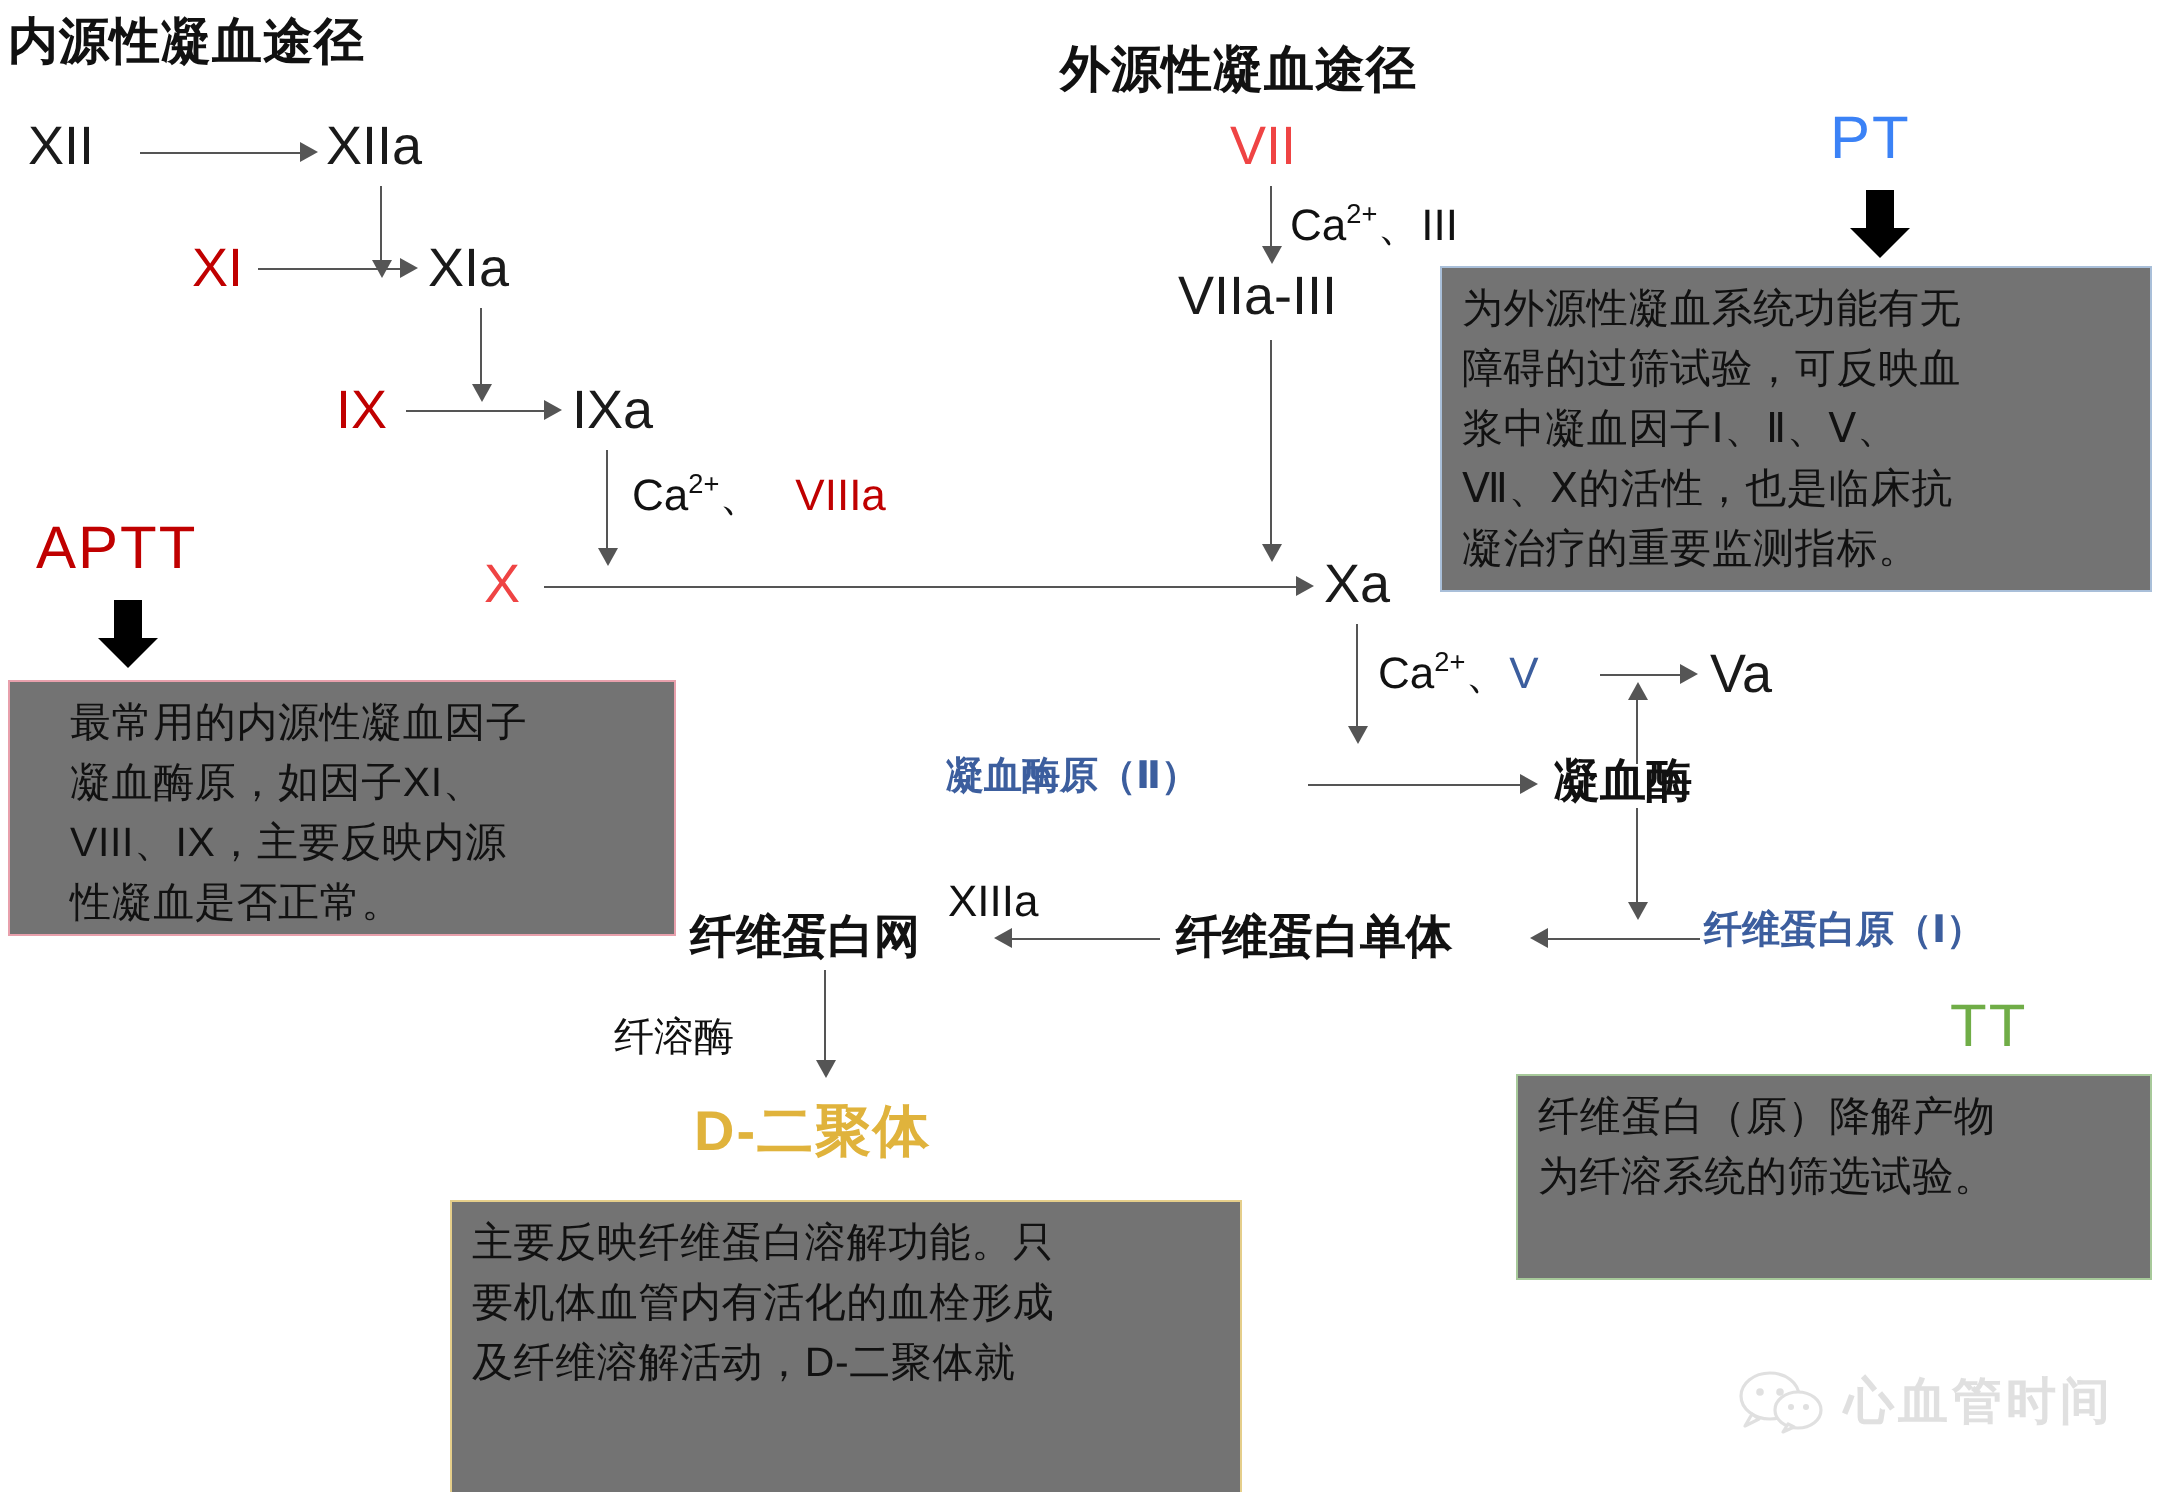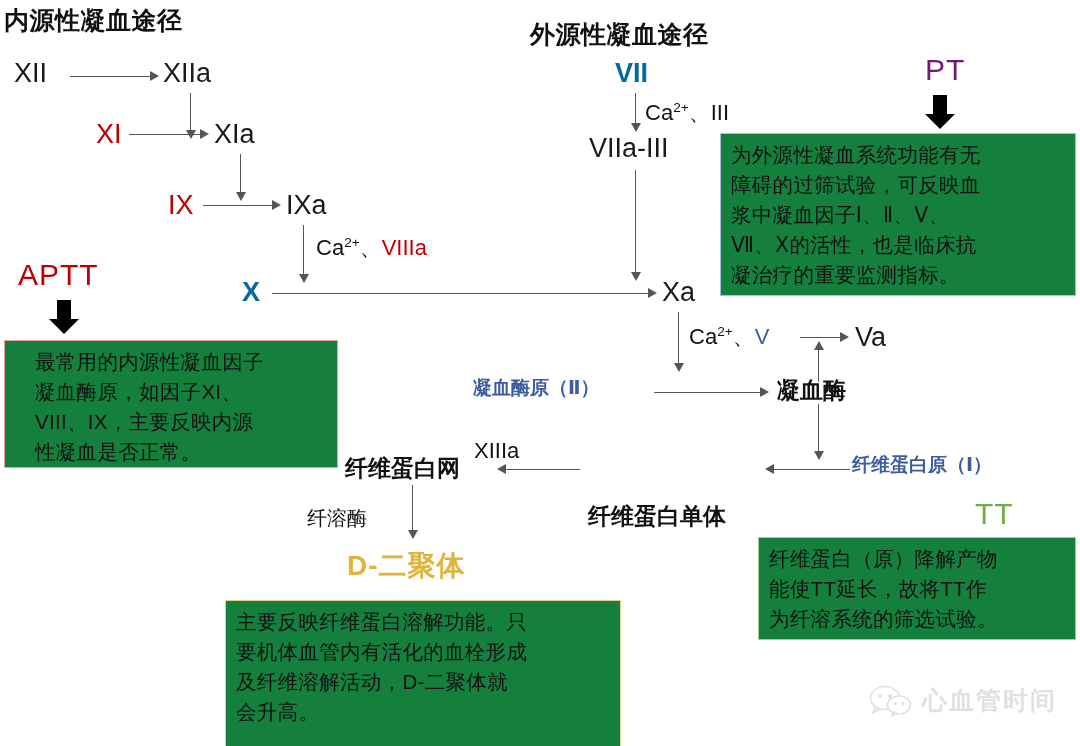--- a/index.html
+++ b/index.html
@@ -14,39 +14,39 @@
     height:746px;
     background:#ffffff;
     overflow:hidden;
   }
   .abs{position:absolute;white-space:nowrap;}
 
   
   .hdr{font-size:25px;font-weight:700;color:#111;letter-spacing:.5px;}
   .fac{font-size:27px;color:#1a1a1a;font-weight:400;}
   .fac-red{color:#C00000;}
-  .fac-blue{color:#0369a1;font-weight:bold;}
+  .fac-blue{color:#ef4444;}
   .cof{font-size:22px;color:#111;}
-  .cof .red{color:#C00000;}
+  .cof .red{color:#C00000;margin-left:16px;}
   .cof .blue{color:#3C5E9E;}
   .cn{font-size:23px;color:#111;font-weight:700;}
   .cn-blue{font-size:19px;color:#3C5E9E;font-weight:700;}
   .cn-plain{font-size:20px;color:#111;font-weight:400;}
   .test-lbl{font-size:30px;font-weight:400;letter-spacing:1px;}
   .test-aptt{color:#C00000;}
-  .test-pt{color:#701a75;margin-left:10px;}
+  .test-pt{color:#3b82f6;}
   .test-tt{color:#70AD47;}
   .dimer{font-size:28px;font-weight:700;color:#E0B33C;letter-spacing:1px;}
   sup{font-size:.62em;vertical-align:super;line-height:0;}
 
   
   .box{
     position:absolute;
     box-sizing:border-box;
-    background:#15803d;
+    background:#737373;
     font-size:20.5px;
     line-height:30px;
     color:#111;
     padding:6px 9px 7px 10px;
     letter-spacing:.3px;
   }
   .box-aptt{border:1.4px solid #E8A0AC;padding-left:30px;}
   .box-pt{border:1.4px solid #A9BFD9;}
   .box-tt{border:1.4px solid #A7C99A;}
   .box-dimer{border:1.4px solid #E5CE8A;}
@@ -160,21 +160,21 @@
 
   <div class="abs cn" style="left:777px;top:375px;">凝血酶</div>
 
   <div class="ln v" style="left:818px;top:404px;height:50px;"></div>
   <div class="ah ah-d" style="left:814px;top:451px;"></div>
 
   <div class="abs cn-blue" style="left:852px;top:452px;">纤维蛋白原（Ⅰ）</div>
   <div class="ln h" style="left:772px;top:469px;width:78px;"></div>
   <div class="ah ah-l" style="left:765px;top:464px;"></div>
 
-  <div class="abs cn" style="left:588px;top:453px;margin-top:48px;">纤维蛋白单体</div>
+  <div class="abs cn" style="left:588px;top:453px;">纤维蛋白单体</div>
 
   <div class="abs cof" style="left:474px;top:438px;">XIIIa</div>
   <div class="ln h" style="left:504px;top:469px;width:76px;"></div>
   <div class="ah ah-l" style="left:497px;top:464px;"></div>
 
   <div class="abs cn" style="left:345px;top:453px;">纤维蛋白网</div>
 
   <div class="ln v" style="left:412px;top:485px;height:48px;"></div>
   <div class="ah ah-d" style="left:408px;top:530px;"></div>
   <div class="abs cn-plain" style="left:307px;top:505px;">纤溶酶</div>
@@ -202,29 +202,27 @@
     <p>为外源性凝血系统功能有无</p>
     <p>障碍的过筛试验，可反映血</p>
     <p>浆中凝血因子Ⅰ、Ⅱ、Ⅴ、</p>
     <p>Ⅶ、Ⅹ的活性，也是临床抗</p>
     <p>凝治疗的重要监测指标。</p>
   </div>
 
   <div class="abs test-lbl test-tt" style="left:975px;top:497px;">TT</div>
   <div class="box box-tt" style="left:758px;top:537px;width:318px;height:103px;">
     <p>纤维蛋白（原）降解产物</p>
-    <p>能使TT延长，故将TT作</p>
     <p>为纤溶系统的筛选试验。</p>
   </div>
 
   <div class="box box-dimer" style="left:225px;top:600px;width:396px;height:152px;">
     <p>主要反映纤维蛋白溶解功能。只</p>
     <p>要机体血管内有活化的血栓形成</p>
     <p>及纤维溶解活动，D-二聚体就</p>
-    <p>会升高。</p>
   </div>
 
   <div id="watermark" style="left:869px;top:684px;">
     <span>
       <svg class="wechat" viewBox="0 0 44 32" aria-hidden="true">
         <ellipse cx="16" cy="13" rx="14.5" ry="11.5" fill="none" stroke="#9a9a9a" stroke-width="1.6"></ellipse>
         <path d="M7 22 L3.5 28 L10.5 24.5 Z" fill="none" stroke="#9a9a9a" stroke-width="1.6" stroke-linejoin="round"></path>
         <circle cx="11" cy="11" r="1.9" fill="#9a9a9a"></circle>
         <circle cx="21" cy="11" r="1.9" fill="#9a9a9a"></circle>
         <ellipse cx="30" cy="20" rx="11.5" ry="9" fill="#ffffff" stroke="#9a9a9a" stroke-width="1.6"></ellipse>

